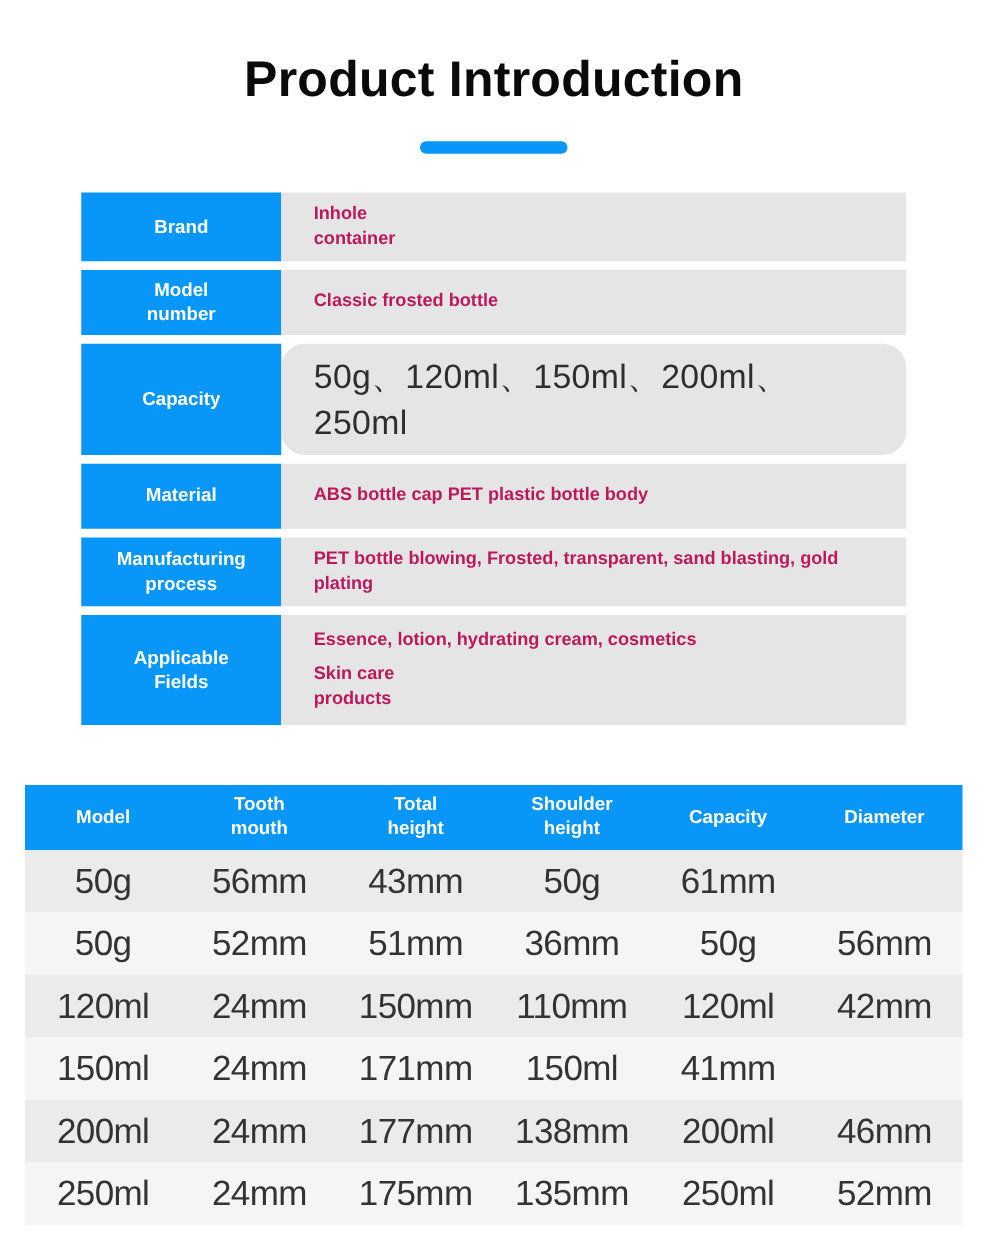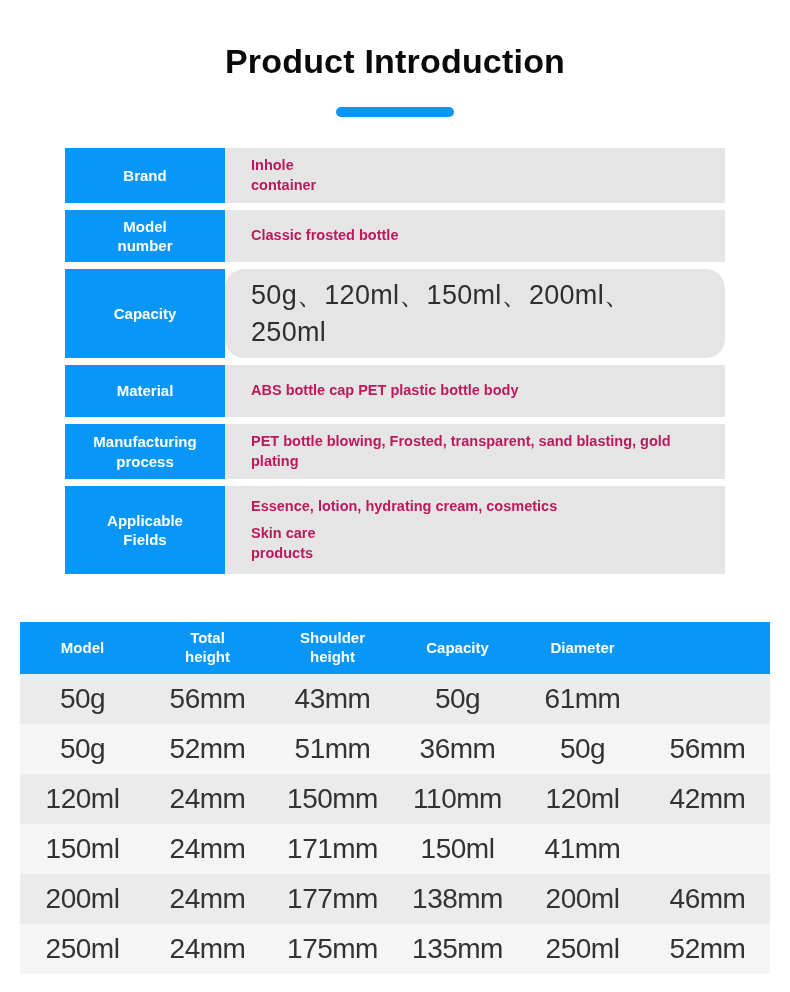--- a/index.html
+++ b/index.html
@@ -10,21 +10,21 @@
     margin: 0 auto;
     font-family: "Liberation Sans", sans-serif;
     overflow: hidden;
     position: relative;
   }
 
   
   .page-title {
     margin-top: 42px;
     text-align: center;
-    font-size: 34px;
+    font-size: 40px;
     font-weight: 700;
     color: #0a0a0a;
     letter-spacing: 0.2px;
   }
   .title-underline {
     width: 118px;
     height: 10px;
     border-radius: 6px;
     margin: 26px auto 0 auto;
   }
@@ -177,20 +177,22 @@
       <div class="line">Skin care
 products</div>
     </div>
   </div>
 
 </div>
 
 <div class="spec-table">
   <div class="table-header accent-bg" style="background: rgb(8, 151, 248);">
     <div class="header-cell">Model</div>
+    <div class="header-cell">Tooth
+mouth</div>
     <div class="header-cell">Total
 height</div>
     <div class="header-cell">Shoulder
 height</div>
     <div class="header-cell">Capacity</div>
     <div class="header-cell">Diameter</div>
   </div>
 
   <div class="table-row dark">
     <div class="table-cell">50g</div>

